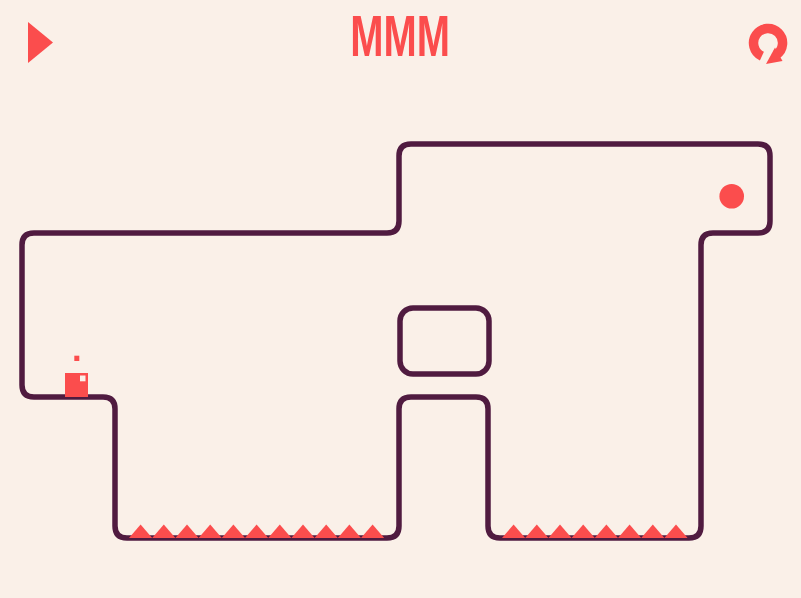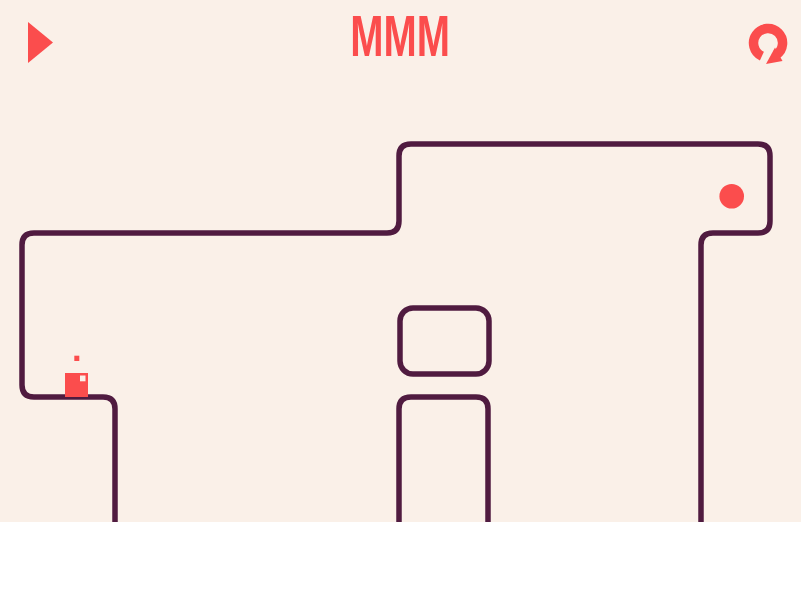--- a/index.html
+++ b/index.html
@@ -5,21 +5,21 @@
   :root{
     --bg:#faf0e8;
     --accent:#fb4d4d;
     --wall:#501b40;
   }
   *{margin:0;padding:0;box-sizing:border-box;}
   html,body{background:#fff;}
   body{font-family:"Liberation Sans",sans-serif;}
   .stage{
     position:relative;
-    width:801px;height:522px;
+    width:801px;height:598px;
     background:var(--bg);
     overflow:hidden;
   }
   
   .hud-btn{
     position:absolute;
     background:transparent;border:none;cursor:pointer;
     padding:0;line-height:0;
   }
   .play-btn{left:28px;top:22px;width:26px;height:42px;}

